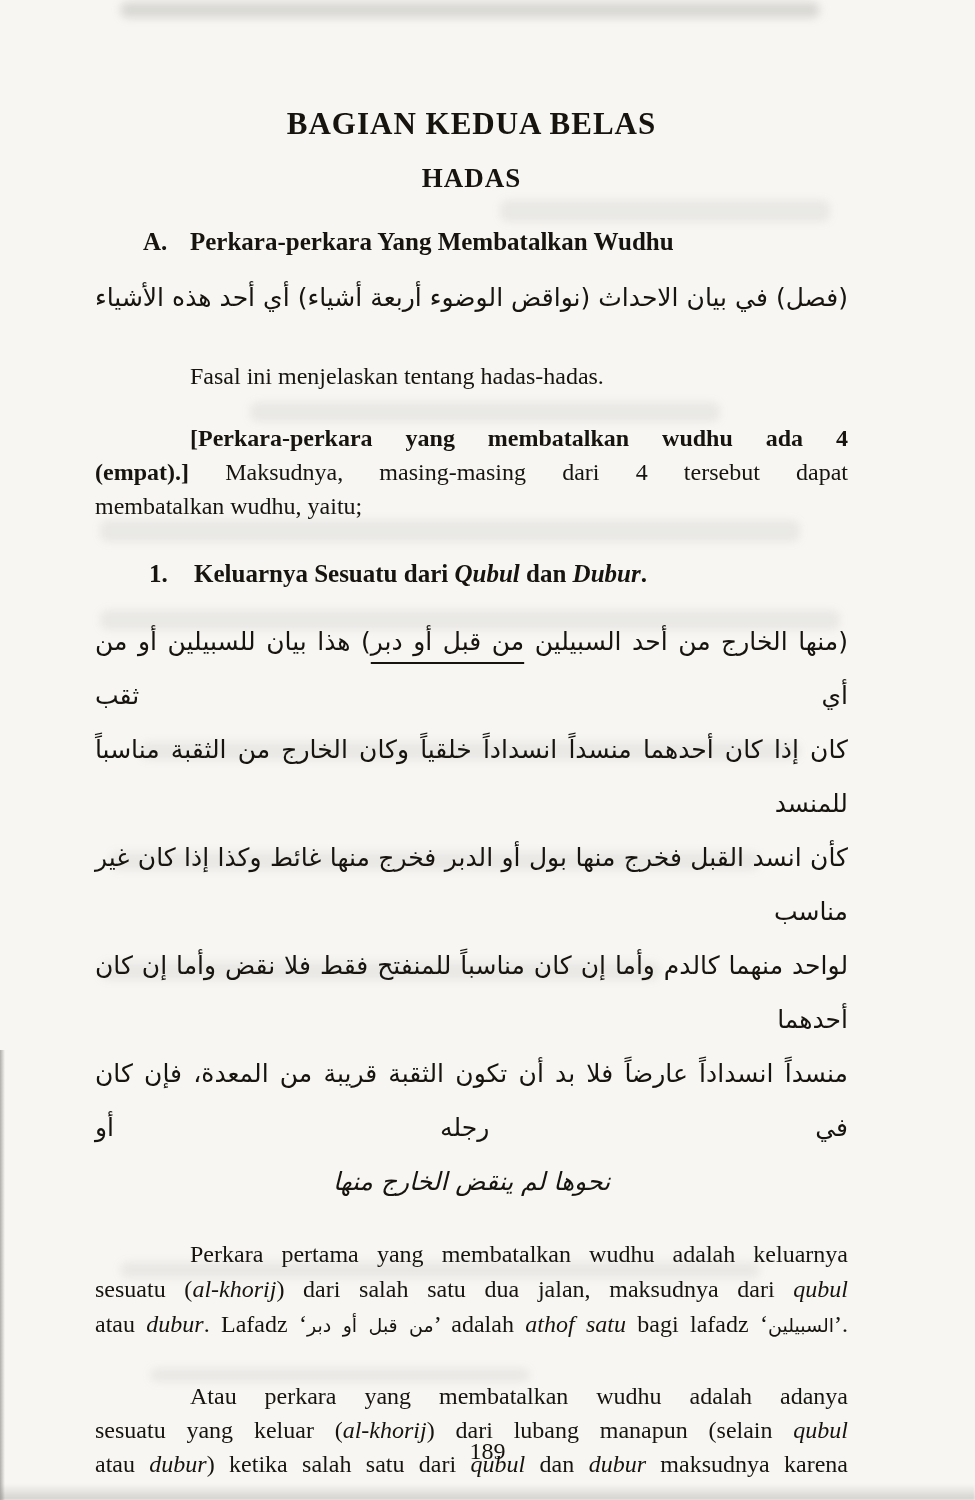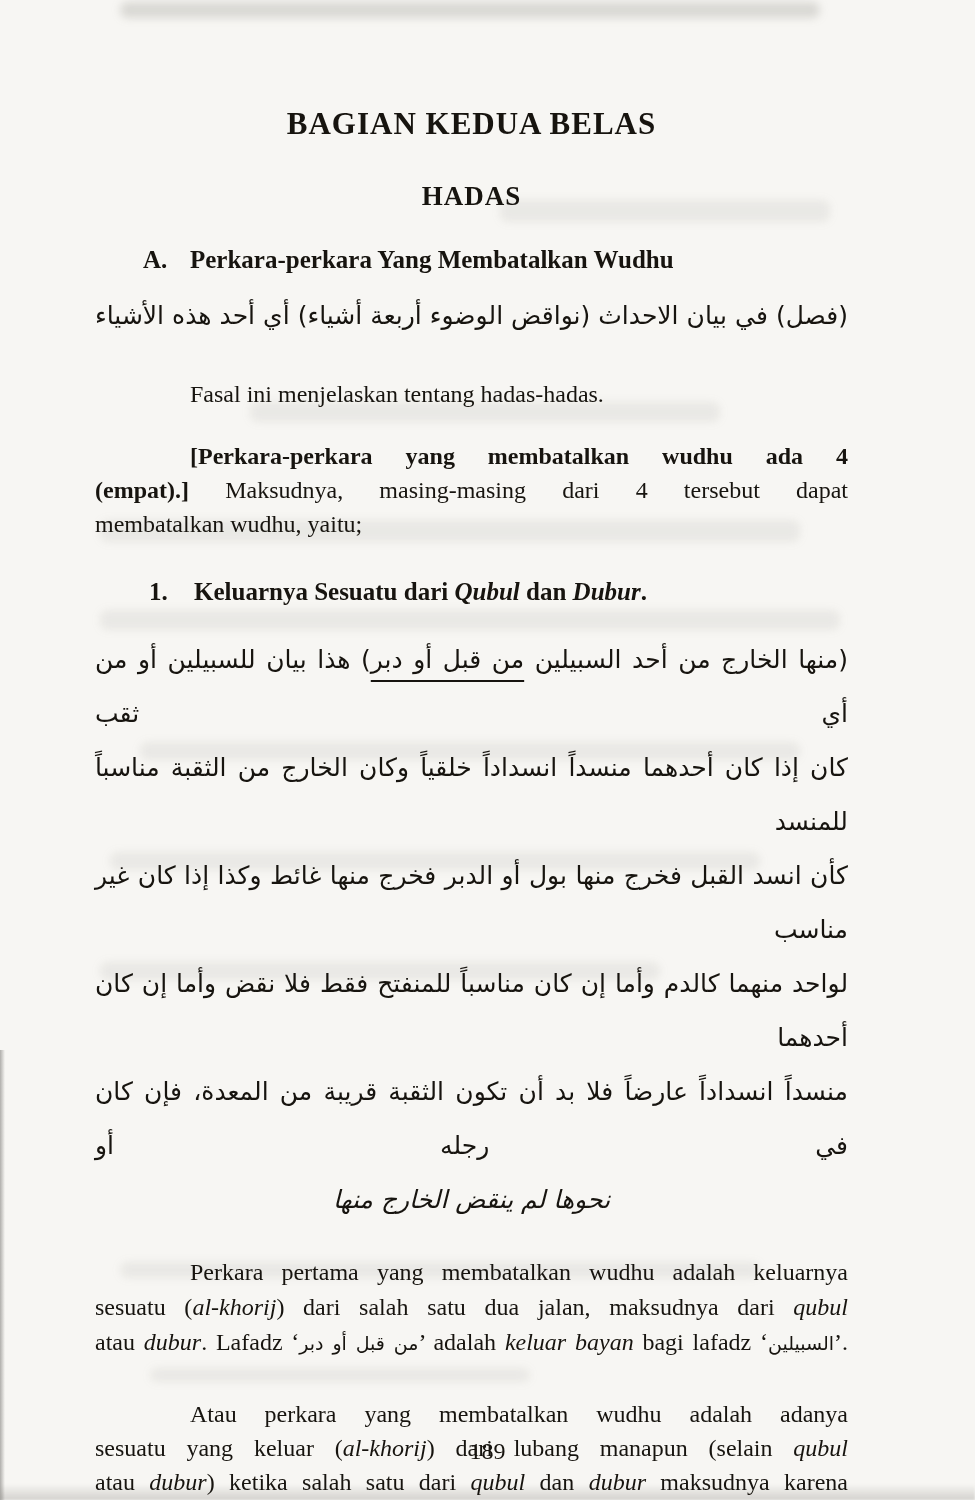--- a/index.html
+++ b/index.html
@@ -25,21 +25,21 @@
   
   .h-part {
     margin-top: 105px;
     font-size: 31px;
     font-weight: bold;
     text-align: center;
     line-height: 37px;
     letter-spacing: 1px;
   }
   .h-chapter {
-    margin-top: 38px;
+    margin-top: 20px;
     font-size: 27px;
     font-weight: bold;
     text-align: center;
     line-height: 32px;
     letter-spacing: 1px;
   }
   .h-section {
     display: flex;
     margin-top: 33px;
     font-size: 25px;
@@ -194,21 +194,21 @@
       <div class="jl">كان إذا كان أحدهما منسداً انسداداً خلقياً وكان الخارج من الثقبة مناسباً للمنسد</div>
       <div class="jl">كأن انسد القبل فخرج منها بول أو الدبر فخرج منها غائط وكذا إذا كان غير مناسب</div>
       <div class="jl">لواحد منهما كالدم وأما إن كان مناسباً للمنفتح فقط فلا نقض وأما إن كان أحدهما</div>
       <div class="jl">منسداً انسداداً عارضاً فلا بد أن تكون الثقبة قريبة من المعدة، فإن كان في رجله أو</div>
       <div class="ctr">نحوها لم ينقض الخارج منها</div>
     </div>
 
     <div class="para mt-pertama">
       <div class="jl ind"><span>Perkara pertama yang membatalkan wudhu adalah keluarnya</span></div>
       <div class="jl"><span>sesuatu (</span><span class="it">al-khorij</span><span>) dari salah satu dua jalan, maksudnya dari </span><span class="it">qubul</span></div>
-      <div class="jl"><span>atau </span><span class="it">dubur</span><span>. Lafadz ‘</span><span class="arin">من قبل أو دبر</span><span>’ adalah </span><span class="it">keluar bayan</span><span> bagi lafadz ‘</span><span class="arin">السبيلين</span><span>’.</span></div>
+      <div class="jl"><span>atau </span><span class="it">dubur</span><span>. Lafadz ‘</span><span class="arin">من قبل أو دبر</span><span>’ adalah </span><span class="it">athof satu</span><span> bagi lafadz ‘</span><span class="arin">السبيلين</span><span>’.</span></div>
     </div>
 
     <div class="para mt-atau">
       <div class="jl ind"><span>Atau perkara yang membatalkan wudhu adalah adanya</span></div>
       <div class="jl"><span>sesuatu yang keluar (</span><span class="it">al-khorij</span><span>) dari lubang manapun (selain </span><span class="it">qubul</span></div>
       <div class="jl"><span>atau </span><span class="it">dubur</span><span>) ketika salah satu dari </span><span class="it">qubul</span><span> dan </span><span class="it">dubur</span><span> maksudnya karena</span></div>
 
     </div>
 
   </div>

